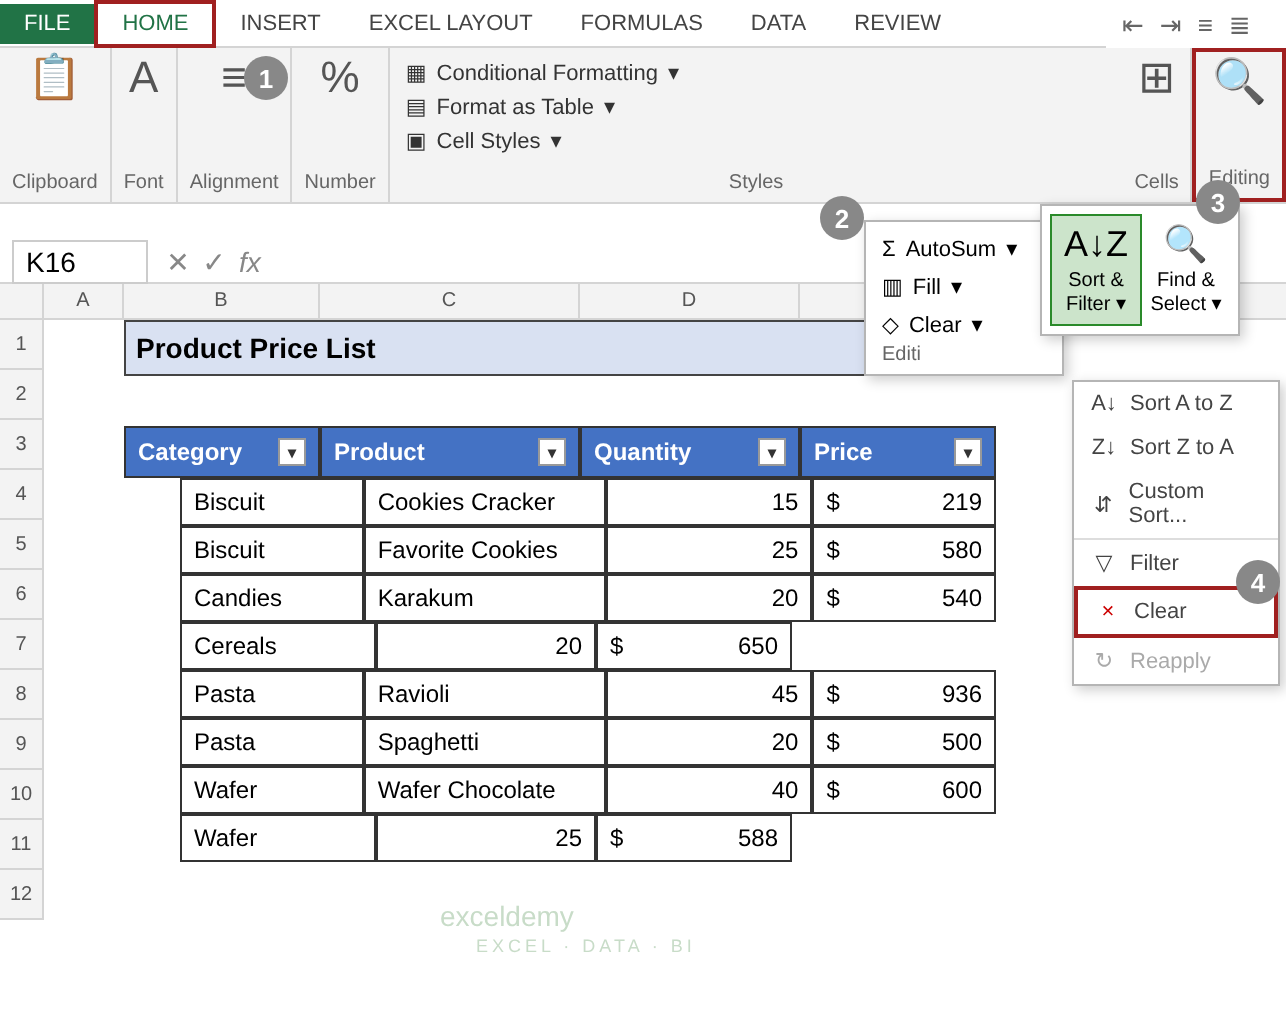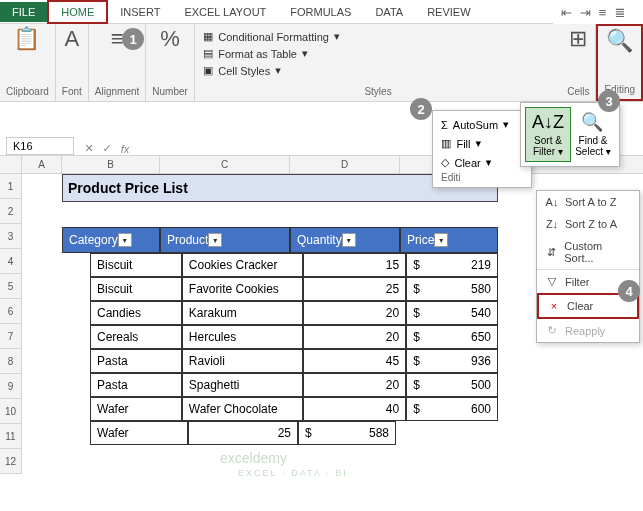--- a/index.html
+++ b/index.html
@@ -21,37 +21,37 @@
 .styles-title { text-align: center; font-size: 10px; color: #666; margin-top: auto; }
 .editing-group { border: 2px solid #a02020; }
 
 
 .callout { position: absolute; width: 22px; height: 22px; border-radius: 50%; background: #888; color: #fff; display: flex; align-items: center; justify-content: center; font-weight: bold; font-size: 13px; z-index: 50; }
 
 
 .rstrip { position: absolute; right: 0; top: 0; width: 90px; height: 24px; background: #fff; display: flex; align-items: center; gap: 8px; padding-left: 8px; color: #666; font-size: 13px; }
 
 
-.fbar { display: flex; align-items: flex-end; height: 22px; border-bottom: 1px solid #d4d4d4; font-size: 11px; background: #fff; margin-top: 32px; }
+.fbar { display: flex; align-items: center; height: 22px; border-bottom: 1px solid #d4d4d4; font-size: 14px; background: #fff; margin-top: 18px; }
 .namebox { width: 68px; border: 1px solid #ccc; padding: 2px 6px; margin: 0 6px; }
 .fbar-btn { width: 18px; text-align: center; color: #888; }
 
 
 .gridwrap { position: relative; }
 .colheads { display: flex; background: #f3f3f3; border-bottom: 1px solid #d4d4d4; height: 18px; }
 .ch { border-right: 1px solid #d4d4d4; text-align: center; font-size: 10px; color: #555; line-height: 18px; }
 .ch.sel { width: 22px; }
 .row { display: flex; height: 25px; }
 .rh { width: 22px; background: #f3f3f3; border-right: 1px solid #d4d4d4; border-bottom: 1px solid #d4d4d4; text-align: center; font-size: 10px; color: #555; line-height: 25px; }
 
 
 .ptable { position: absolute; left: 62px; top: 18px; width: 436px; }
 .ptitle { background: #d9e1f2; text-align: left; font-weight: bold; font-size: 14px; padding: 5px; border: 1px solid #444; }
 .thead { display: flex; margin-top: 25px; }
-.th { background: #4472c4; color: #fff; font-weight: normal; padding: 5px 6px; border: 1px solid #333; display: flex; align-items: center; font-size: 12px; position: relative; }
+.th { background: #4472c4; color: #fff; font-weight: bold; padding: 5px 6px; border: 1px solid #333; display: flex; align-items: center; justify-content: space-between; font-size: 12px; position: relative; }
 .filterbtn { width: 14px; height: 14px; background: #fff; border: 1px solid #999; font-size: 8px; color: #333; display: flex; align-items: center; justify-content: center; }
 .trow { display: flex; margin-left: 28px; }
 .td { border: 1px solid #333; padding: 4px 6px; font-size: 12px; background: #fff; }
 .td.num { text-align: right; }
 .td.cur { display: flex; justify-content: space-between; }
 
 
 .panel1 { position: absolute; left: 432px; top: 110px; width: 100px; background: #fff; border: 1px solid #b5b5b5; box-shadow: 2px 2px 6px rgba(0,0,0,0.2); padding: 4px; font-size: 11px; z-index: 40; }
 .panel1 .pi { display: flex; align-items: center; gap: 5px; padding: 3px 4px; }
 .panel1 .pl { font-size: 10px; color: #666; padding-left: 4px; }
@@ -220,21 +220,20 @@
           <div class="td" style="width:98px">Candies</div>
           <div class="td" style="width:130px">Karakum</div>
           <div class="td num" style="width:110px">20</div>
           <div class="td cur" style="width:98px">
             <span>$</span>
             <span>540</span>
           </div>
         </div>
         <div class="trow">
           <div class="td" style="width:98px">Cereals</div>
-          <div class="td" style="width:130px">Hercules</div>
           <div class="td num" style="width:110px">20</div>
           <div class="td cur" style="width:98px">
             <span>$</span>
             <span>650</span>
           </div>
         </div>
         <div class="trow">
           <div class="td" style="width:98px">Pasta</div>
           <div class="td" style="width:130px">Ravioli</div>
           <div class="td num" style="width:110px">45</div>

